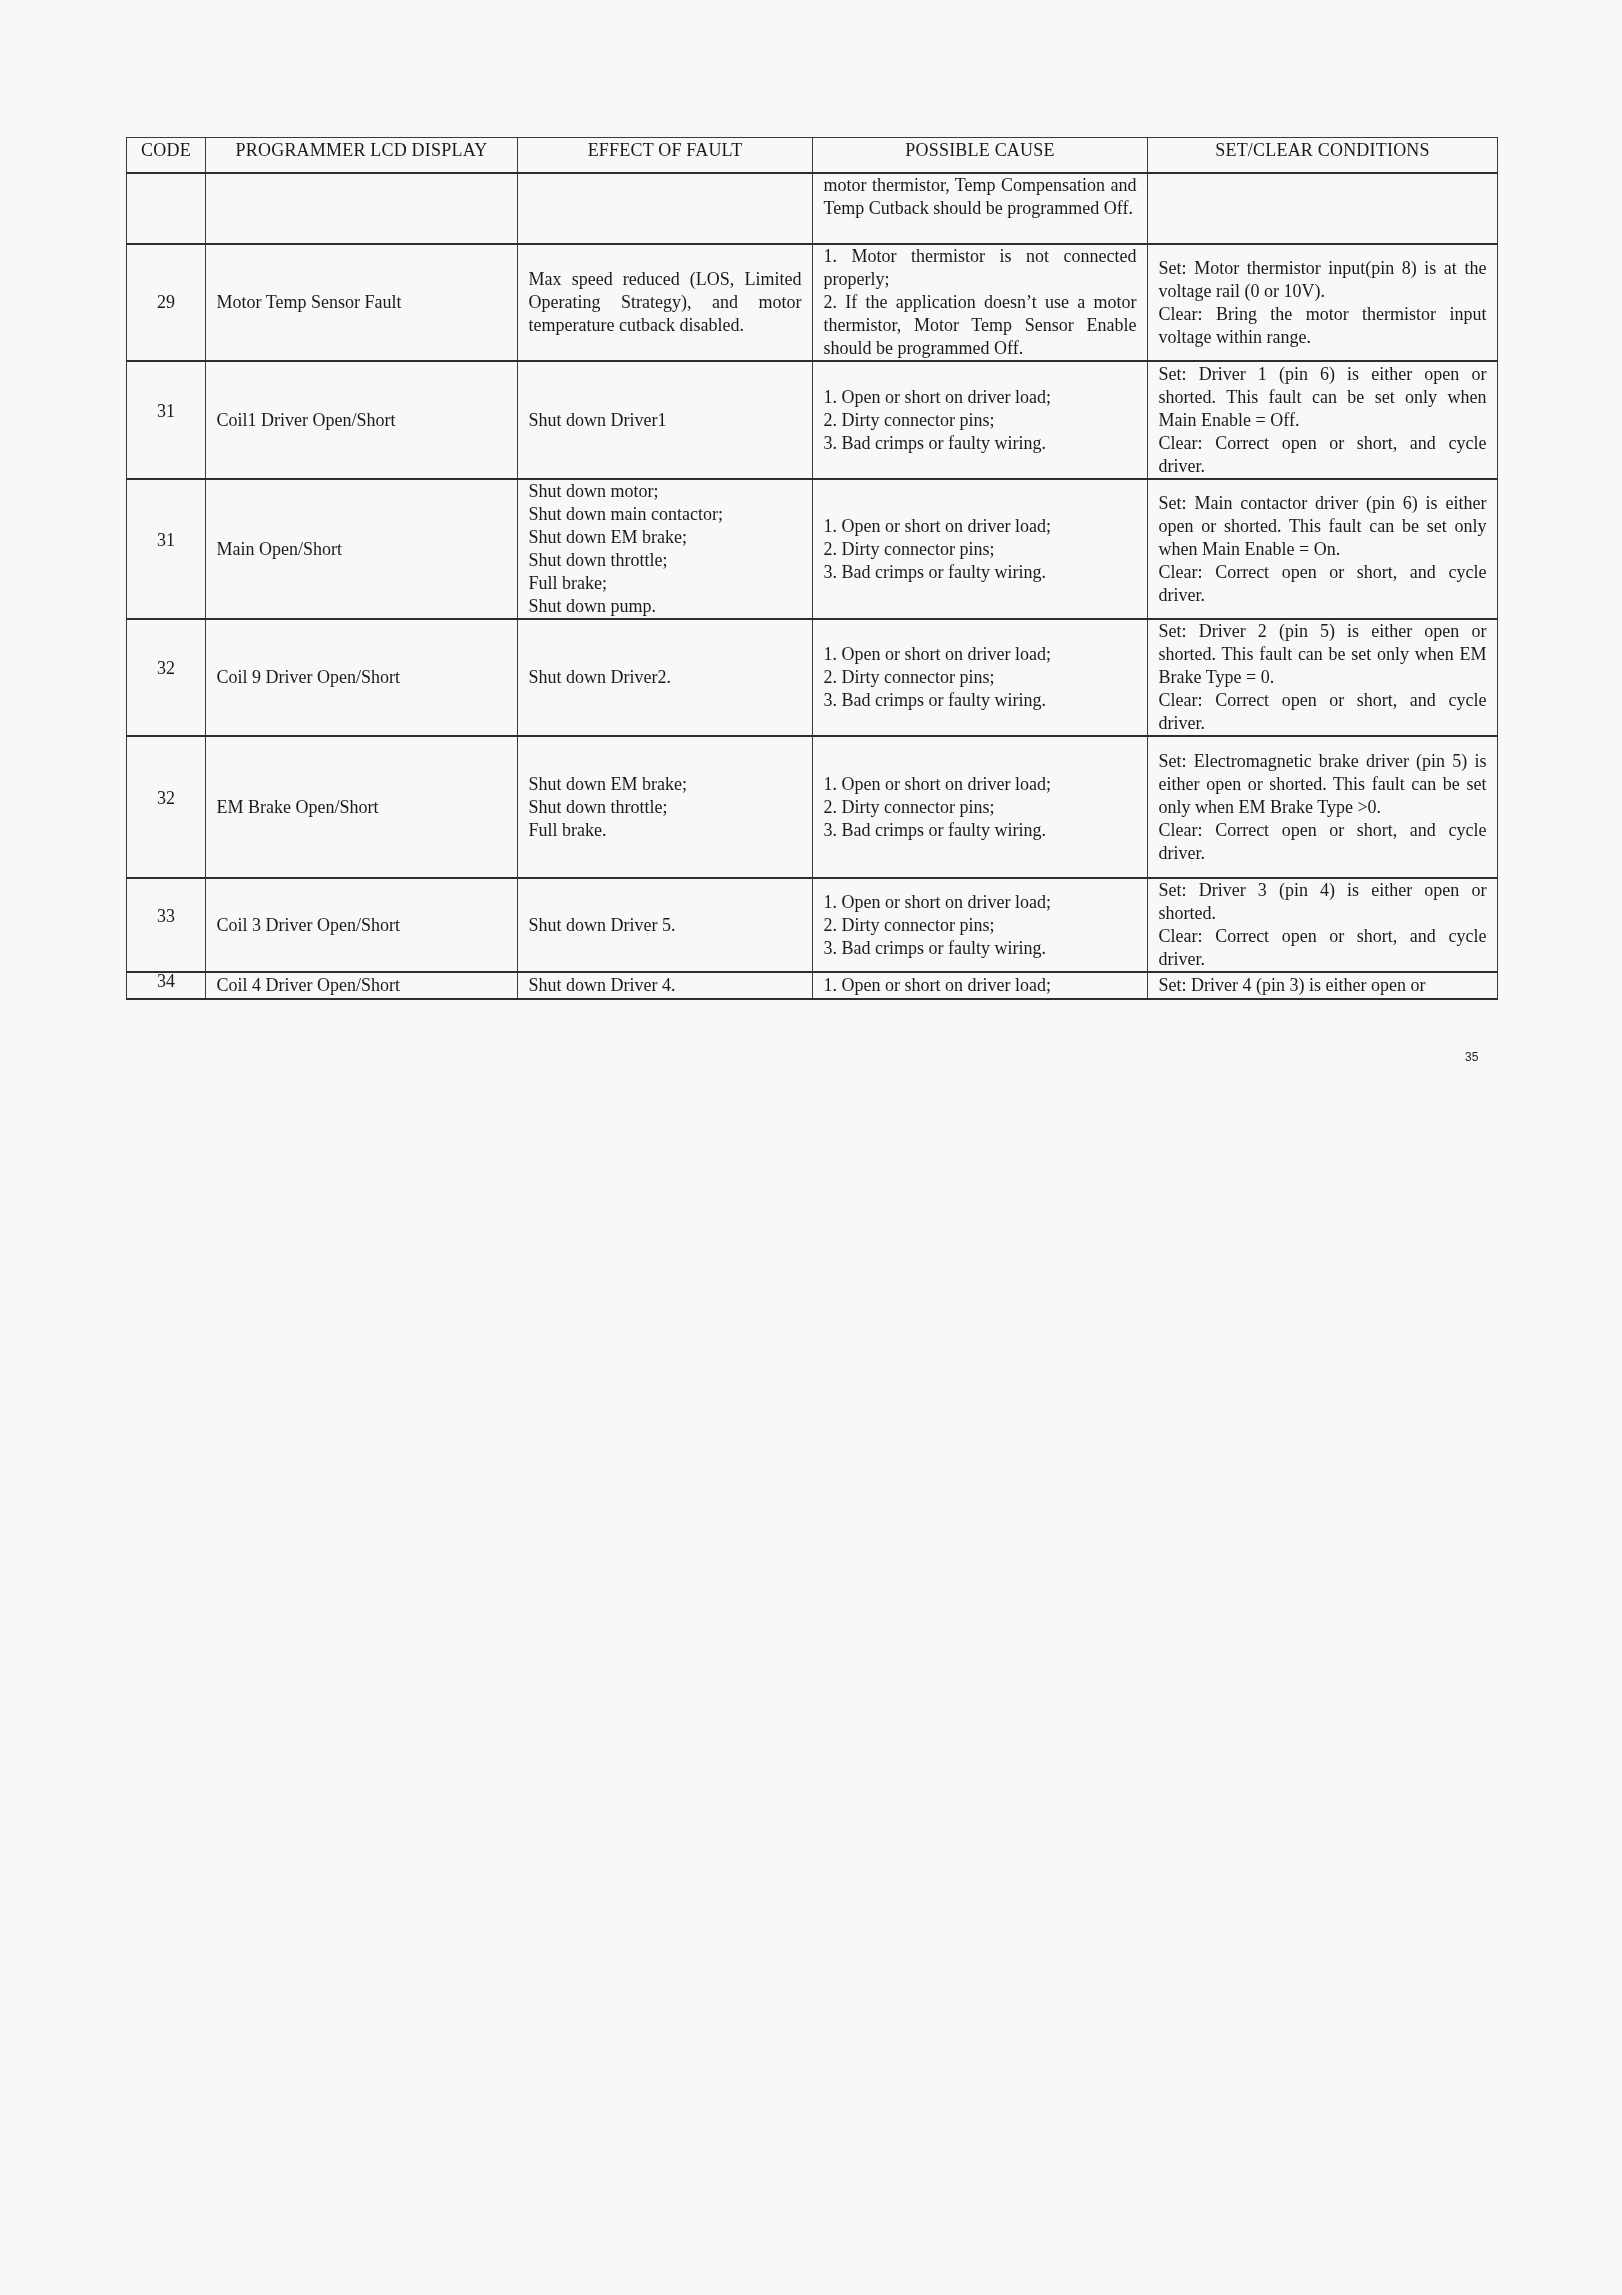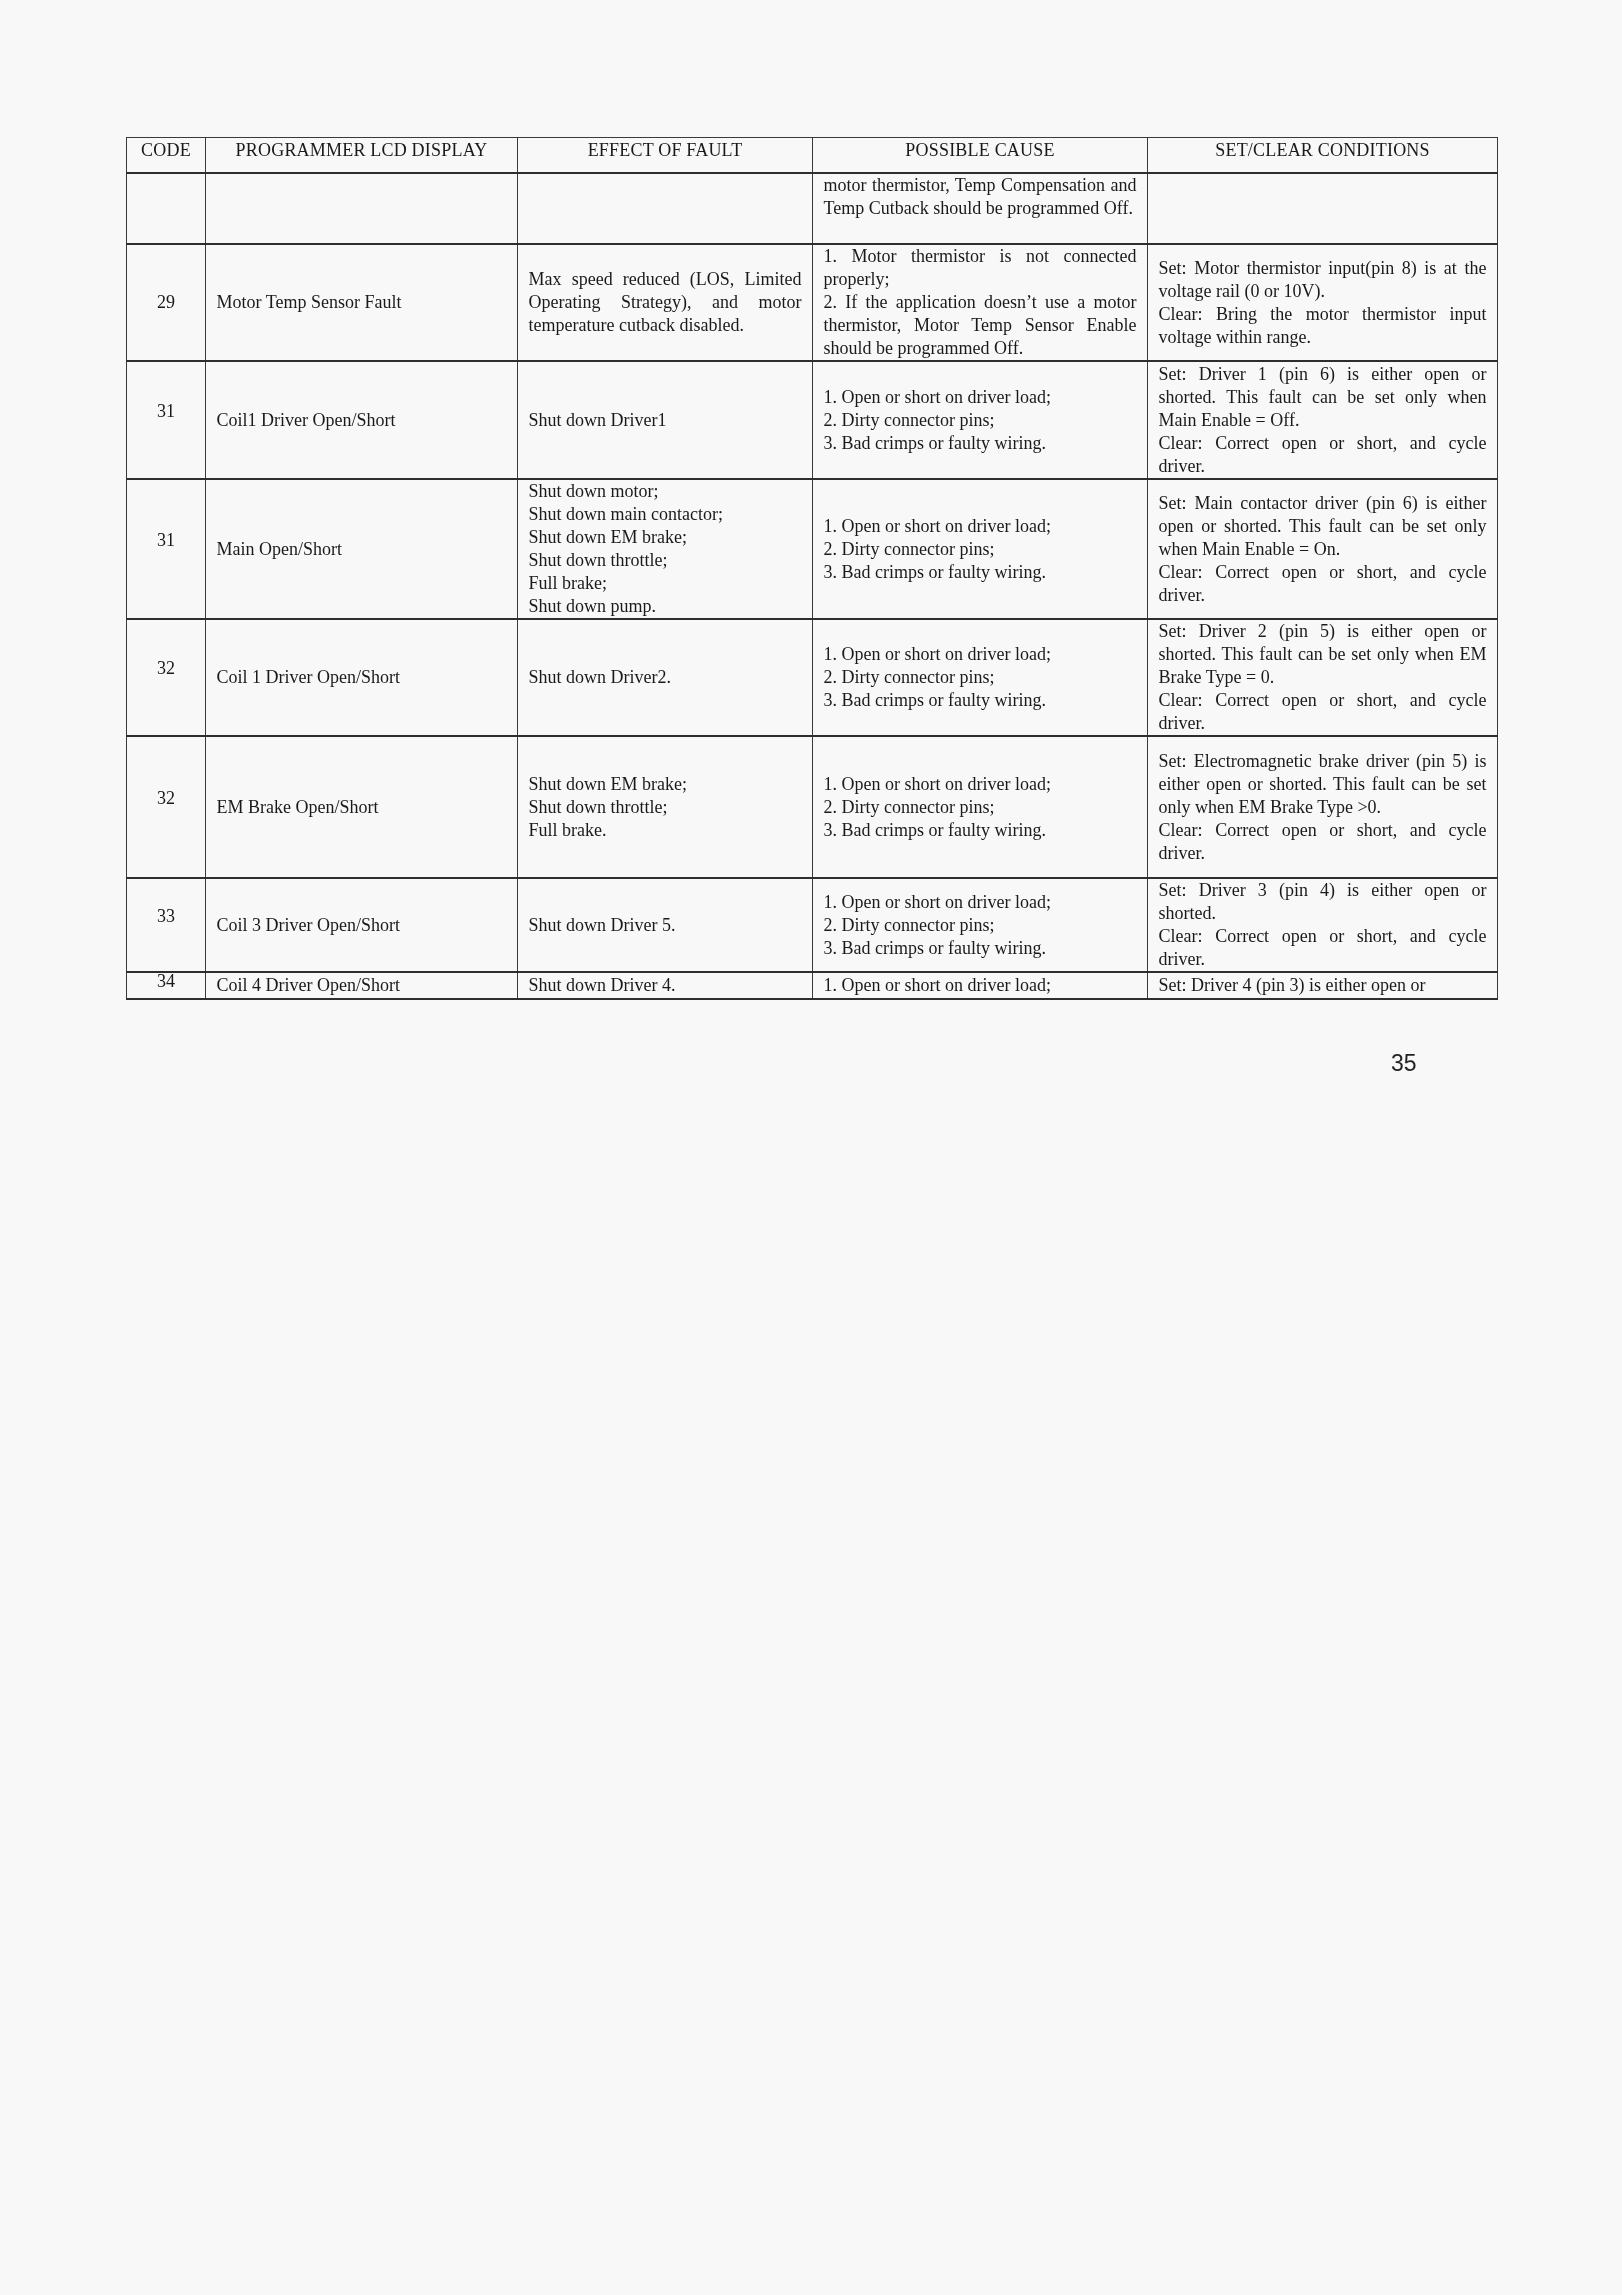--- a/index.html
+++ b/index.html
@@ -56,24 +56,24 @@
   td.code {
     text-align: center;
     vertical-align: middle;
     padding: 0;
   }
   td.code span { position: relative; top: -8.7px; }
   td.just { text-align: justify; }
   td .line { display: block; }
   .pagenum {
     position: absolute;
-    left: 1391px;
+    left: 1465px;
     top: 1050px;
     font-family: "Liberation Sans", "DejaVu Sans", sans-serif;
-    font-size: 23px;
+    font-size: 12px;
     color: #222;
   }
 </style>
 </head>
 <body>
 
 <div class="page">
   <table class="faults">
     <colgroup>
       <col class="c-code">
@@ -151,21 +151,21 @@
             <span class="line">2. Dirty connector pins;</span>
             <span class="line">3. Bad crimps or faulty wiring.</span>
           </td>
         <td class="just ml">
             <span class="line">Set: Main contactor driver (pin 6) is either open or shorted. This fault can be set only when Main Enable = On.</span>
             <span class="line">Clear: Correct open or short, and cycle driver.</span>
           </td>
       </tr>
       <tr style="height:117px">
         <td class="code"><span>32</span></td>
-        <td>Coil 1 Driver Open/Short</td>
+        <td>Coil 9 Driver Open/Short</td>
         <td class="ml">
             <span class="line">Shut down Driver2.</span>
           </td>
         <td class="ml">
             <span class="line">1. Open or short on driver load;</span>
             <span class="line">2. Dirty connector pins;</span>
             <span class="line">3. Bad crimps or faulty wiring.</span>
           </td>
         <td class="just ml">
             <span class="line">Set: Driver 2 (pin 5) is either open or shorted. This fault can be set only when EM Brake Type = 0.</span>

